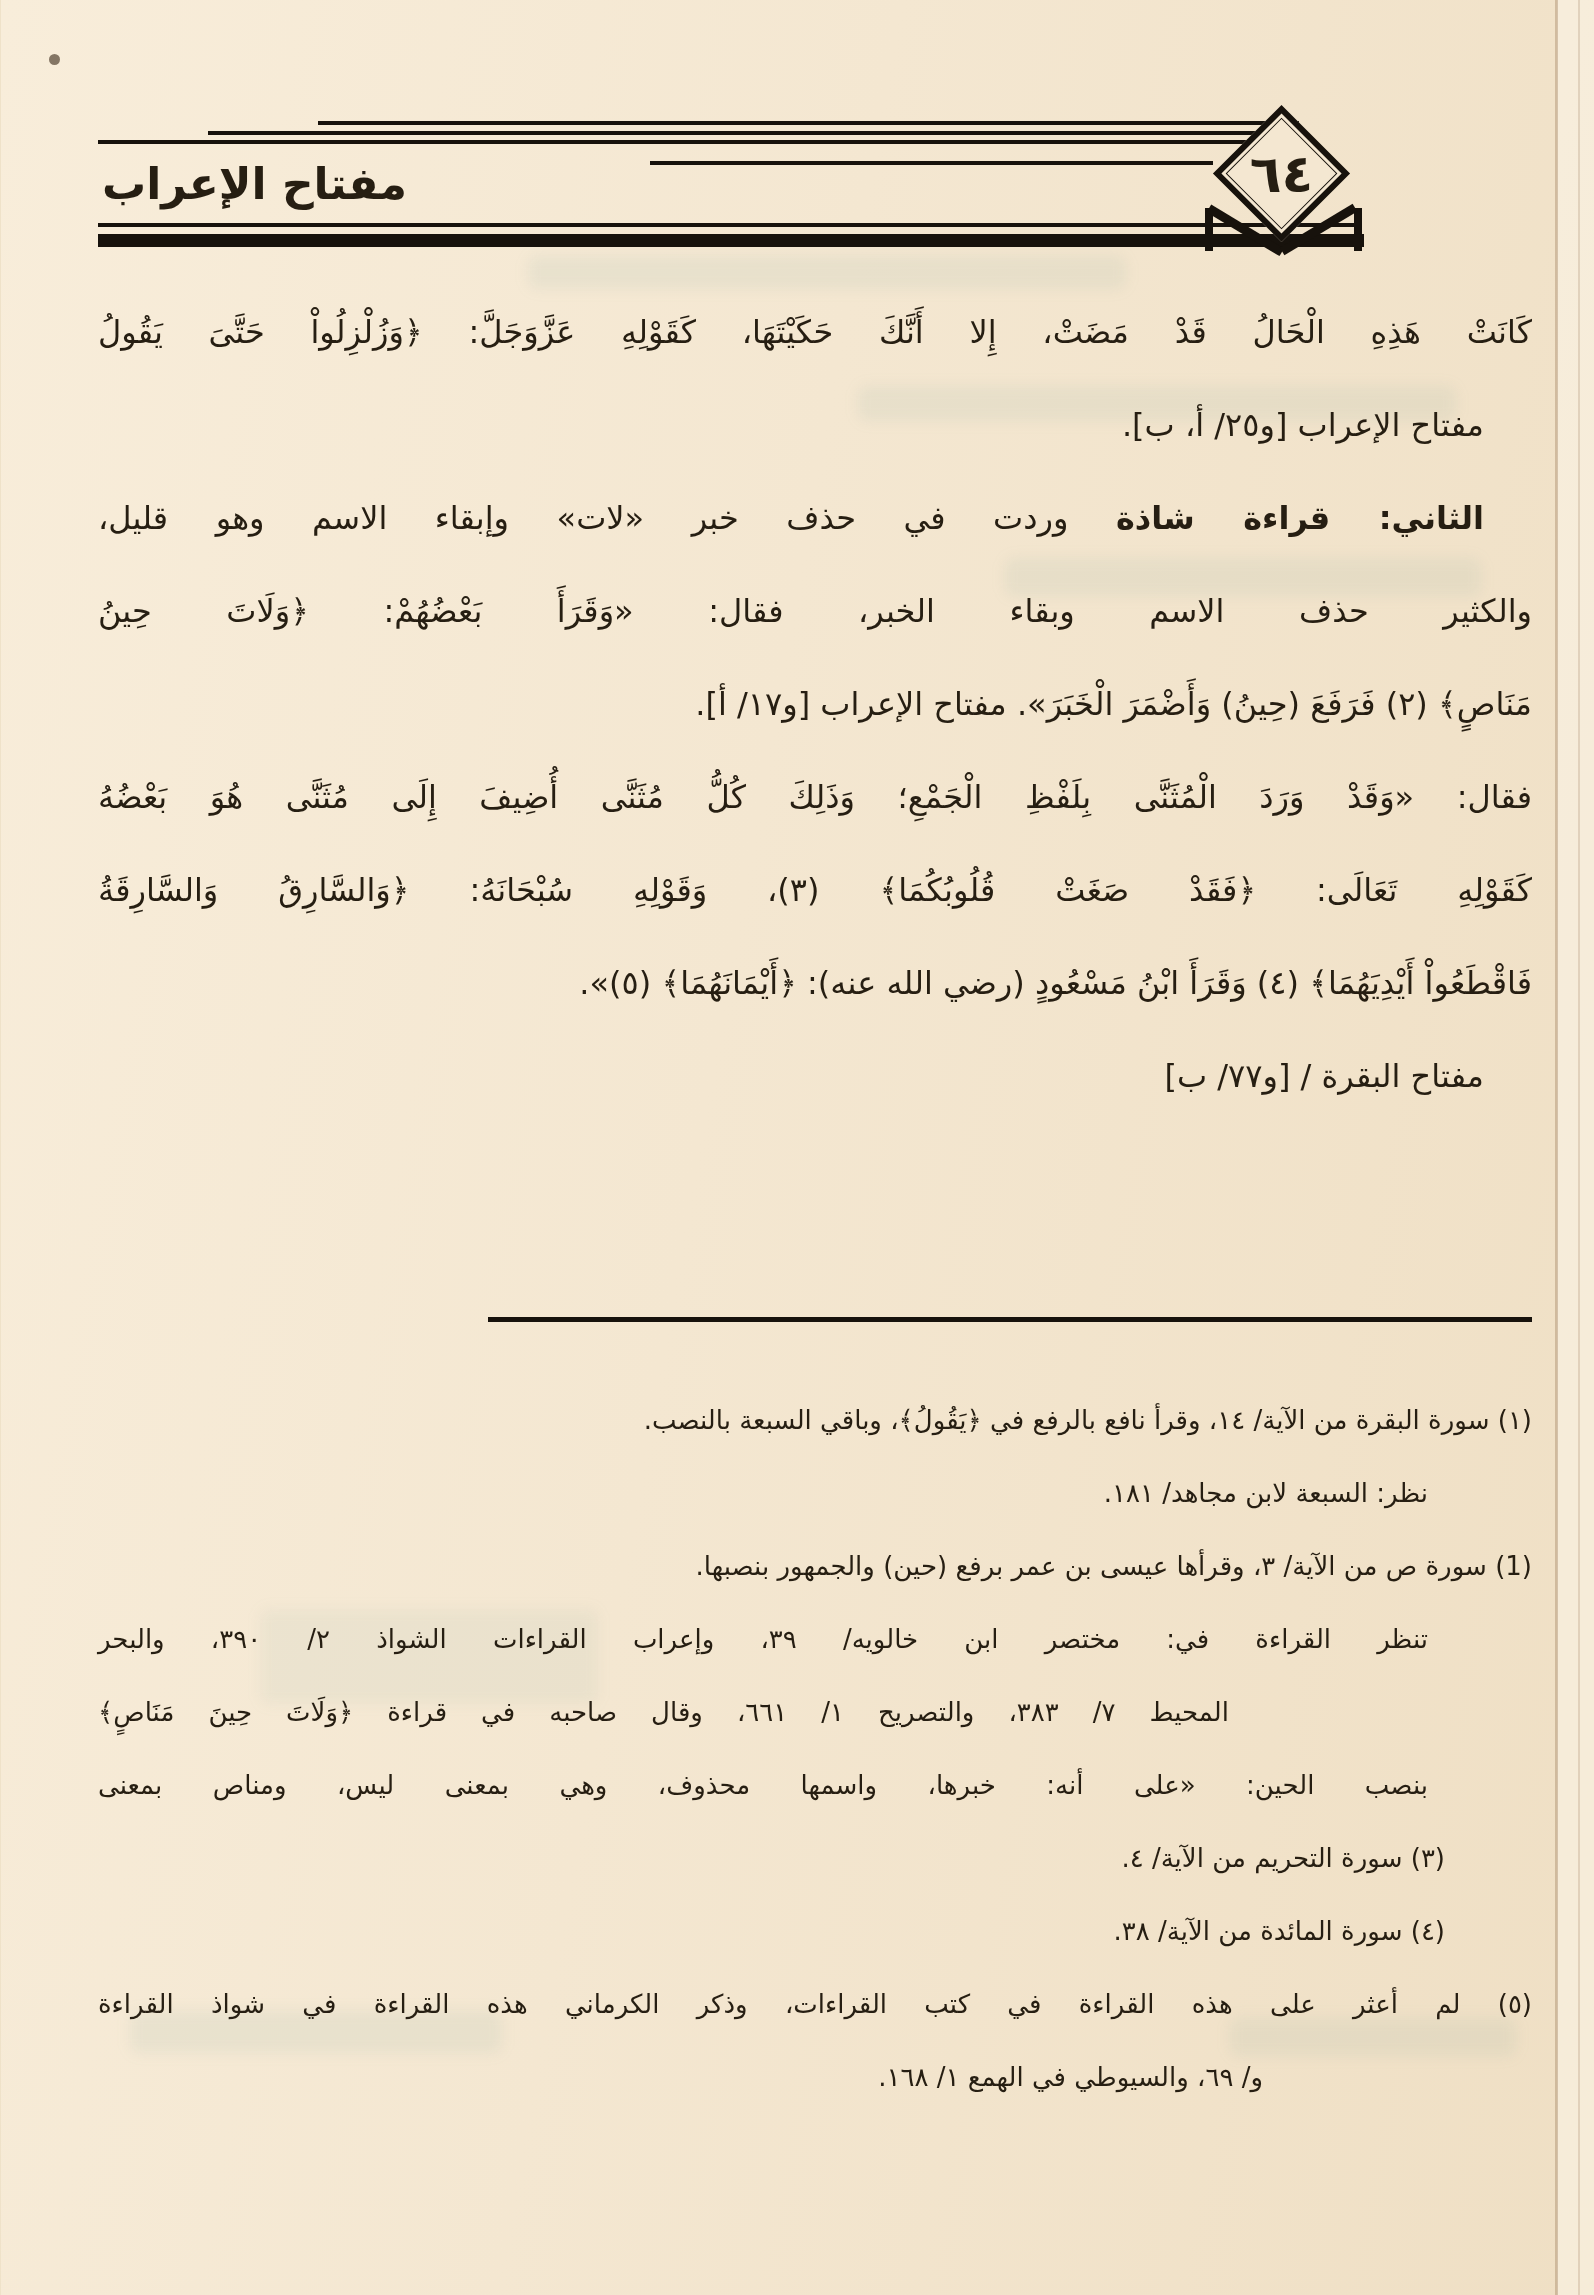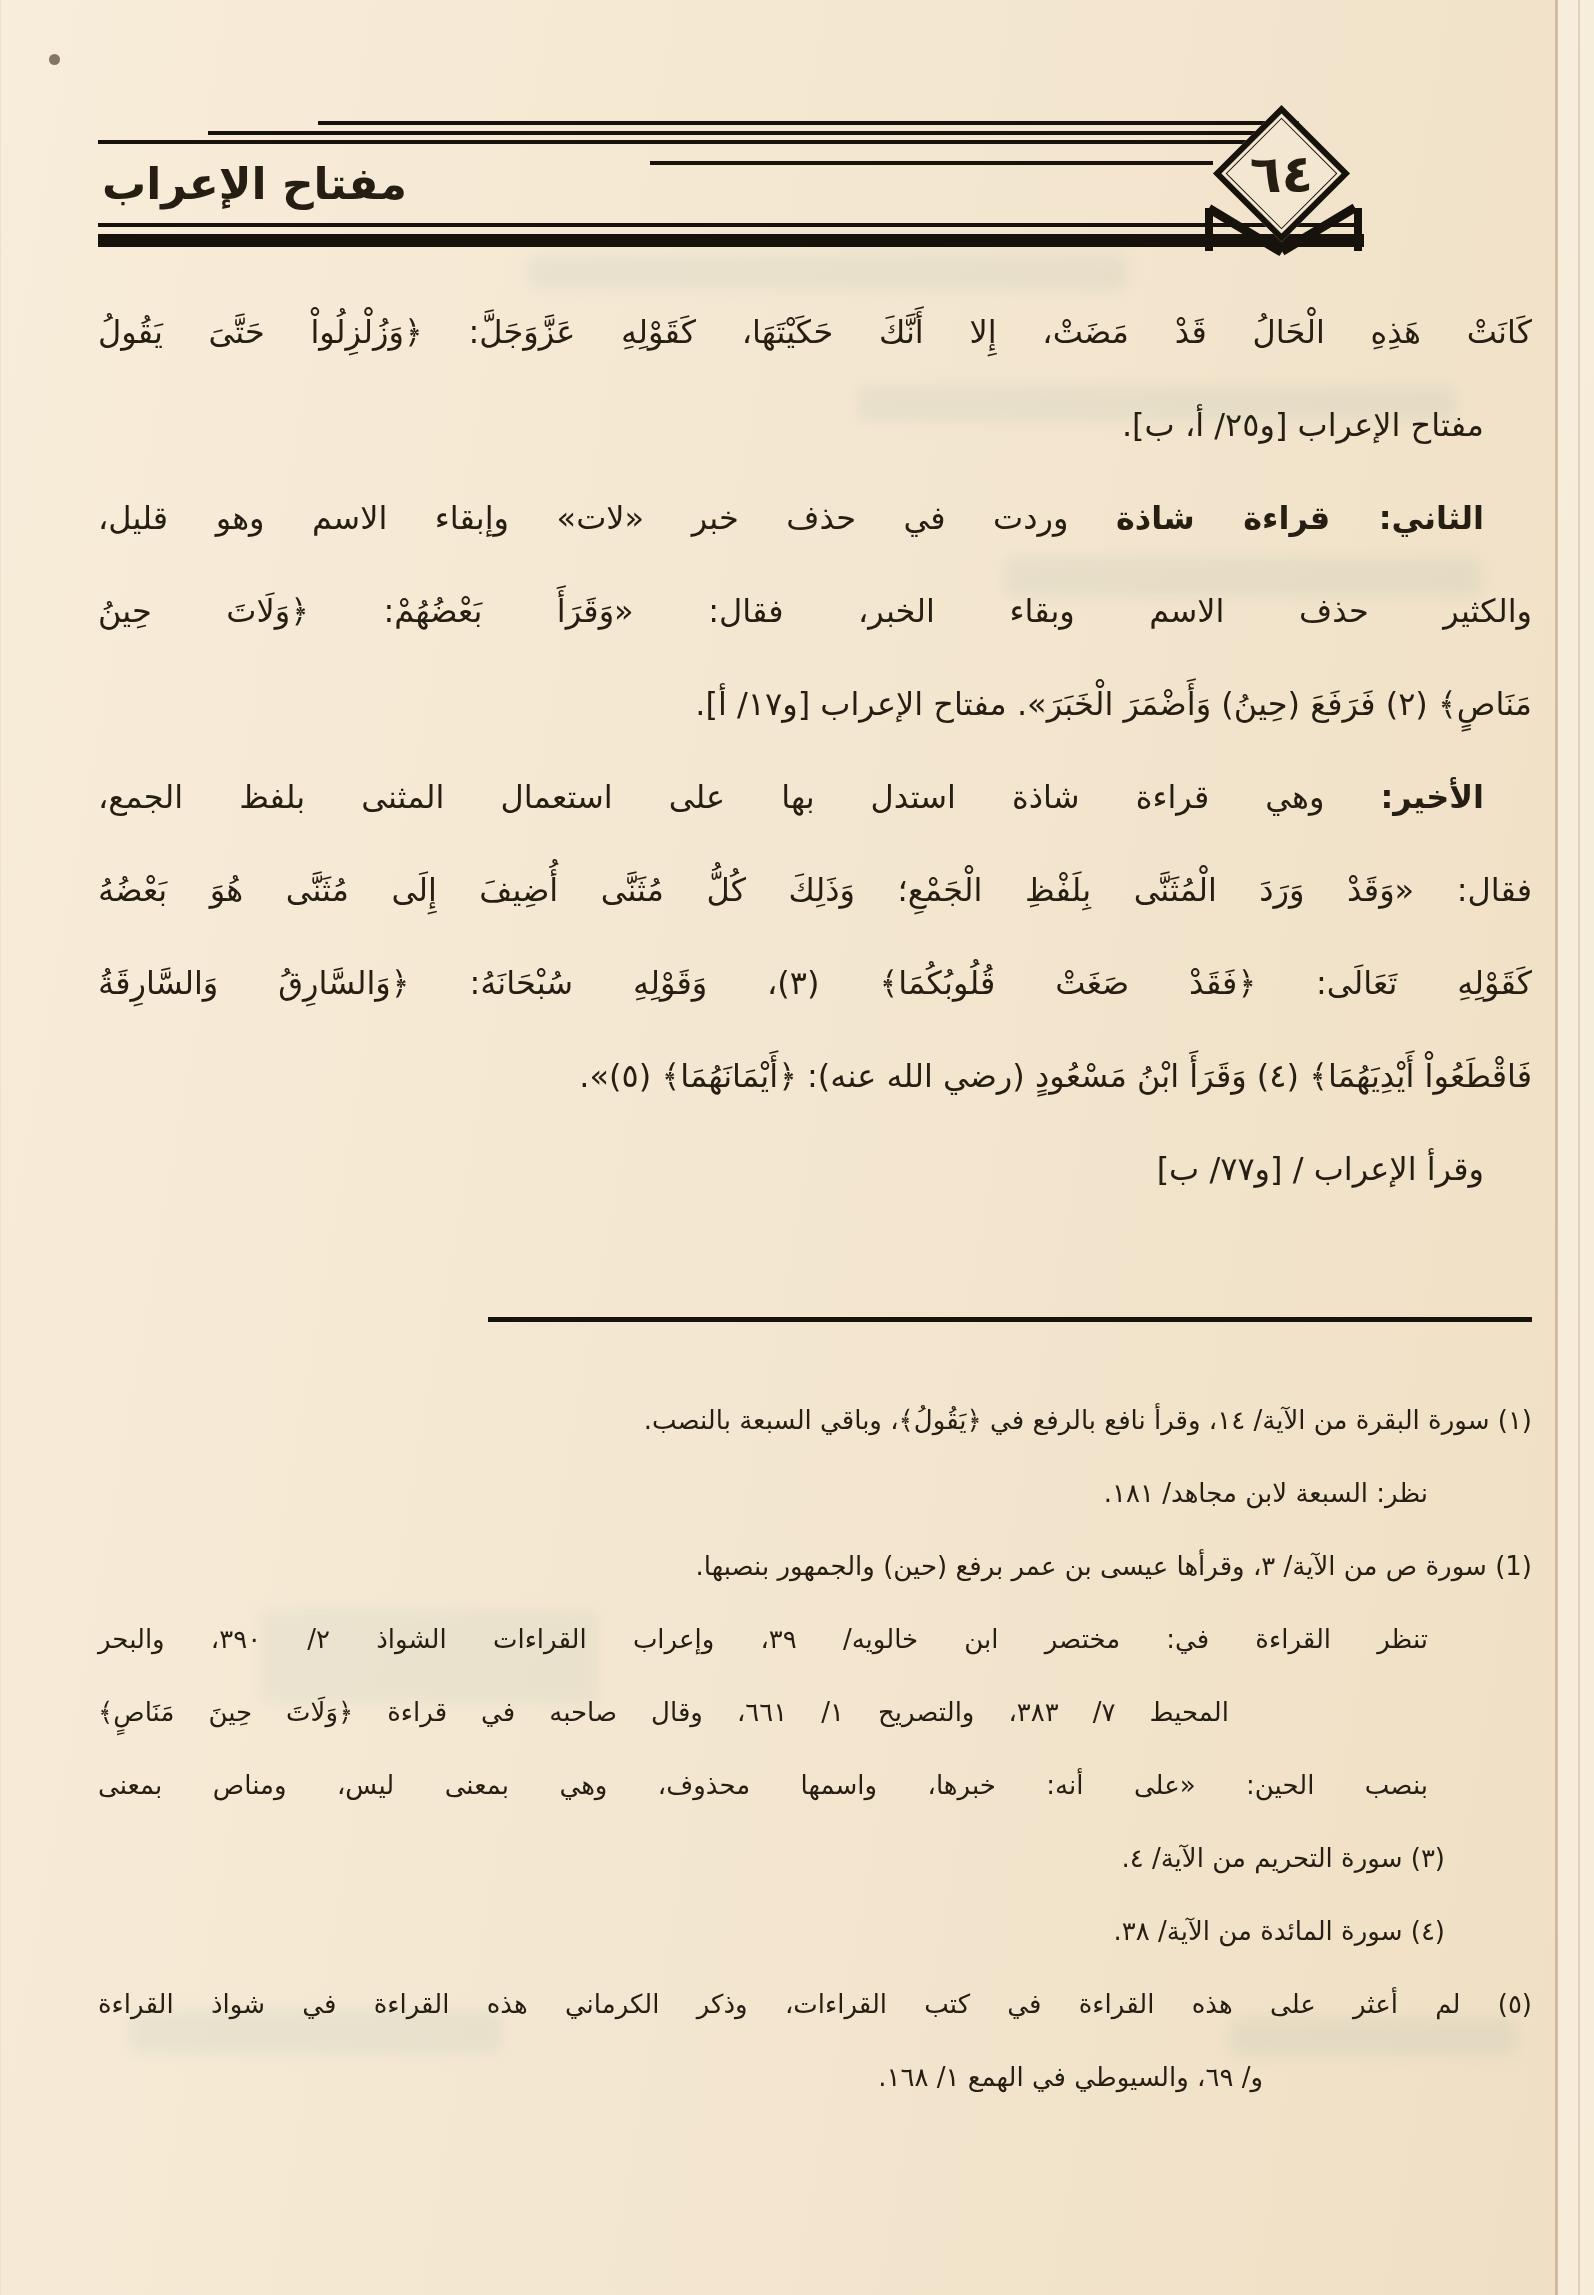--- a/index.html
+++ b/index.html
@@ -123,25 +123,24 @@
       <div class="pagenum">٦٤</div>
     </div>
   </header>
 
   <main class="body-text">
     <div class="bline j"><span class="lead"></span><span>كَانَتْ هَذِهِ الْحَالُ قَدْ مَضَتْ، إِلا أَنَّكَ حَكَيْتَهَا، كَقَوْلِهِ عَزَّوَجَلَّ: ﴿وَزُلْزِلُواْ حَتَّىَ يَقُولُ</span></div>
     <div class="bline ind"><span class="lead"></span><span>مفتاح الإعراب [و٢٥/ أ، ب].</span></div>
     <div class="bline j ind"><span class="lead">الثاني: قراءة شاذة</span><span> وردت في حذف خبر «لات» وإبقاء الاسم وهو قليل،</span></div>
     <div class="bline j"><span class="lead"></span><span>والكثير حذف الاسم وبقاء الخبر، فقال: «وَقَرَأَ بَعْضُهُمْ: ﴿وَلَاتَ حِينُ</span></div>
     <div class="bline"><span class="lead"></span><span>مَنَاصٍ﴾ (٢) فَرَفَعَ (حِينُ) وَأَضْمَرَ الْخَبَرَ». مفتاح الإعراب [و١٧/ أ].</span></div>
-    <div class="bline j ind"><span class="lead">الأخير:</span><span> وهي قراءة شاذة استدل بها على استعمال المثنى بلفظ الجمع،</span></div>
     <div class="bline j"><span class="lead"></span><span>فقال: «وَقَدْ وَرَدَ الْمُثَنَّى بِلَفْظِ الْجَمْعِ؛ وَذَلِكَ كُلُّ مُثَنَّى أُضِيفَ إِلَى مُثَنَّى هُوَ بَعْضُهُ</span></div>
     <div class="bline j"><span class="lead"></span><span>كَقَوْلِهِ تَعَالَى: ﴿فَقَدْ صَغَتْ قُلُوبُكُمَا﴾ (٣)، وَقَوْلِهِ سُبْحَانَهُ: ﴿وَالسَّارِقُ وَالسَّارِقَةُ</span></div>
     <div class="bline"><span class="lead"></span><span>فَاقْطَعُواْ أَيْدِيَهُمَا﴾ (٤) وَقَرَأَ ابْنُ مَسْعُودٍ (رضي الله عنه): ﴿أَيْمَانَهُمَا﴾ (٥)».</span></div>
-    <div class="bline ind"><span class="lead"></span><span>وقرأ الإعراب / [و٧٧/ ب]</span></div>
+    <div class="bline ind"><span class="lead"></span><span>مفتاح البقرة / [و٧٧/ ب]</span></div>
   </main>
 
   <div class="fnsep"></div>
 
   <section class="footnotes">
     <div class="fline">(١) سورة البقرة من الآية/ ١٤، وقرأ نافع بالرفع في ﴿يَقُولُ﴾، وباقي السبعة بالنصب.</div>
     <div class="fline i120">نظر: السبعة لابن مجاهد/ ١٨١.</div>
     <div class="fline">(1) سورة ص من الآية/ ٣، وقرأها عيسى بن عمر برفع (حين) والجمهور بنصبها.</div>
     <div class="fline j i120">تنظر القراءة في: مختصر ابن خالويه/ ٣٩، وإعراب القراءات الشواذ ٢/ ٣٩٠، والبحر</div>
     <div class="fline j i350">المحيط ٧/ ٣٨٣، والتصريح ١/ ٦٦١، وقال صاحبه في قراءة ﴿وَلَاتَ حِينَ مَنَاصٍ﴾</div>

